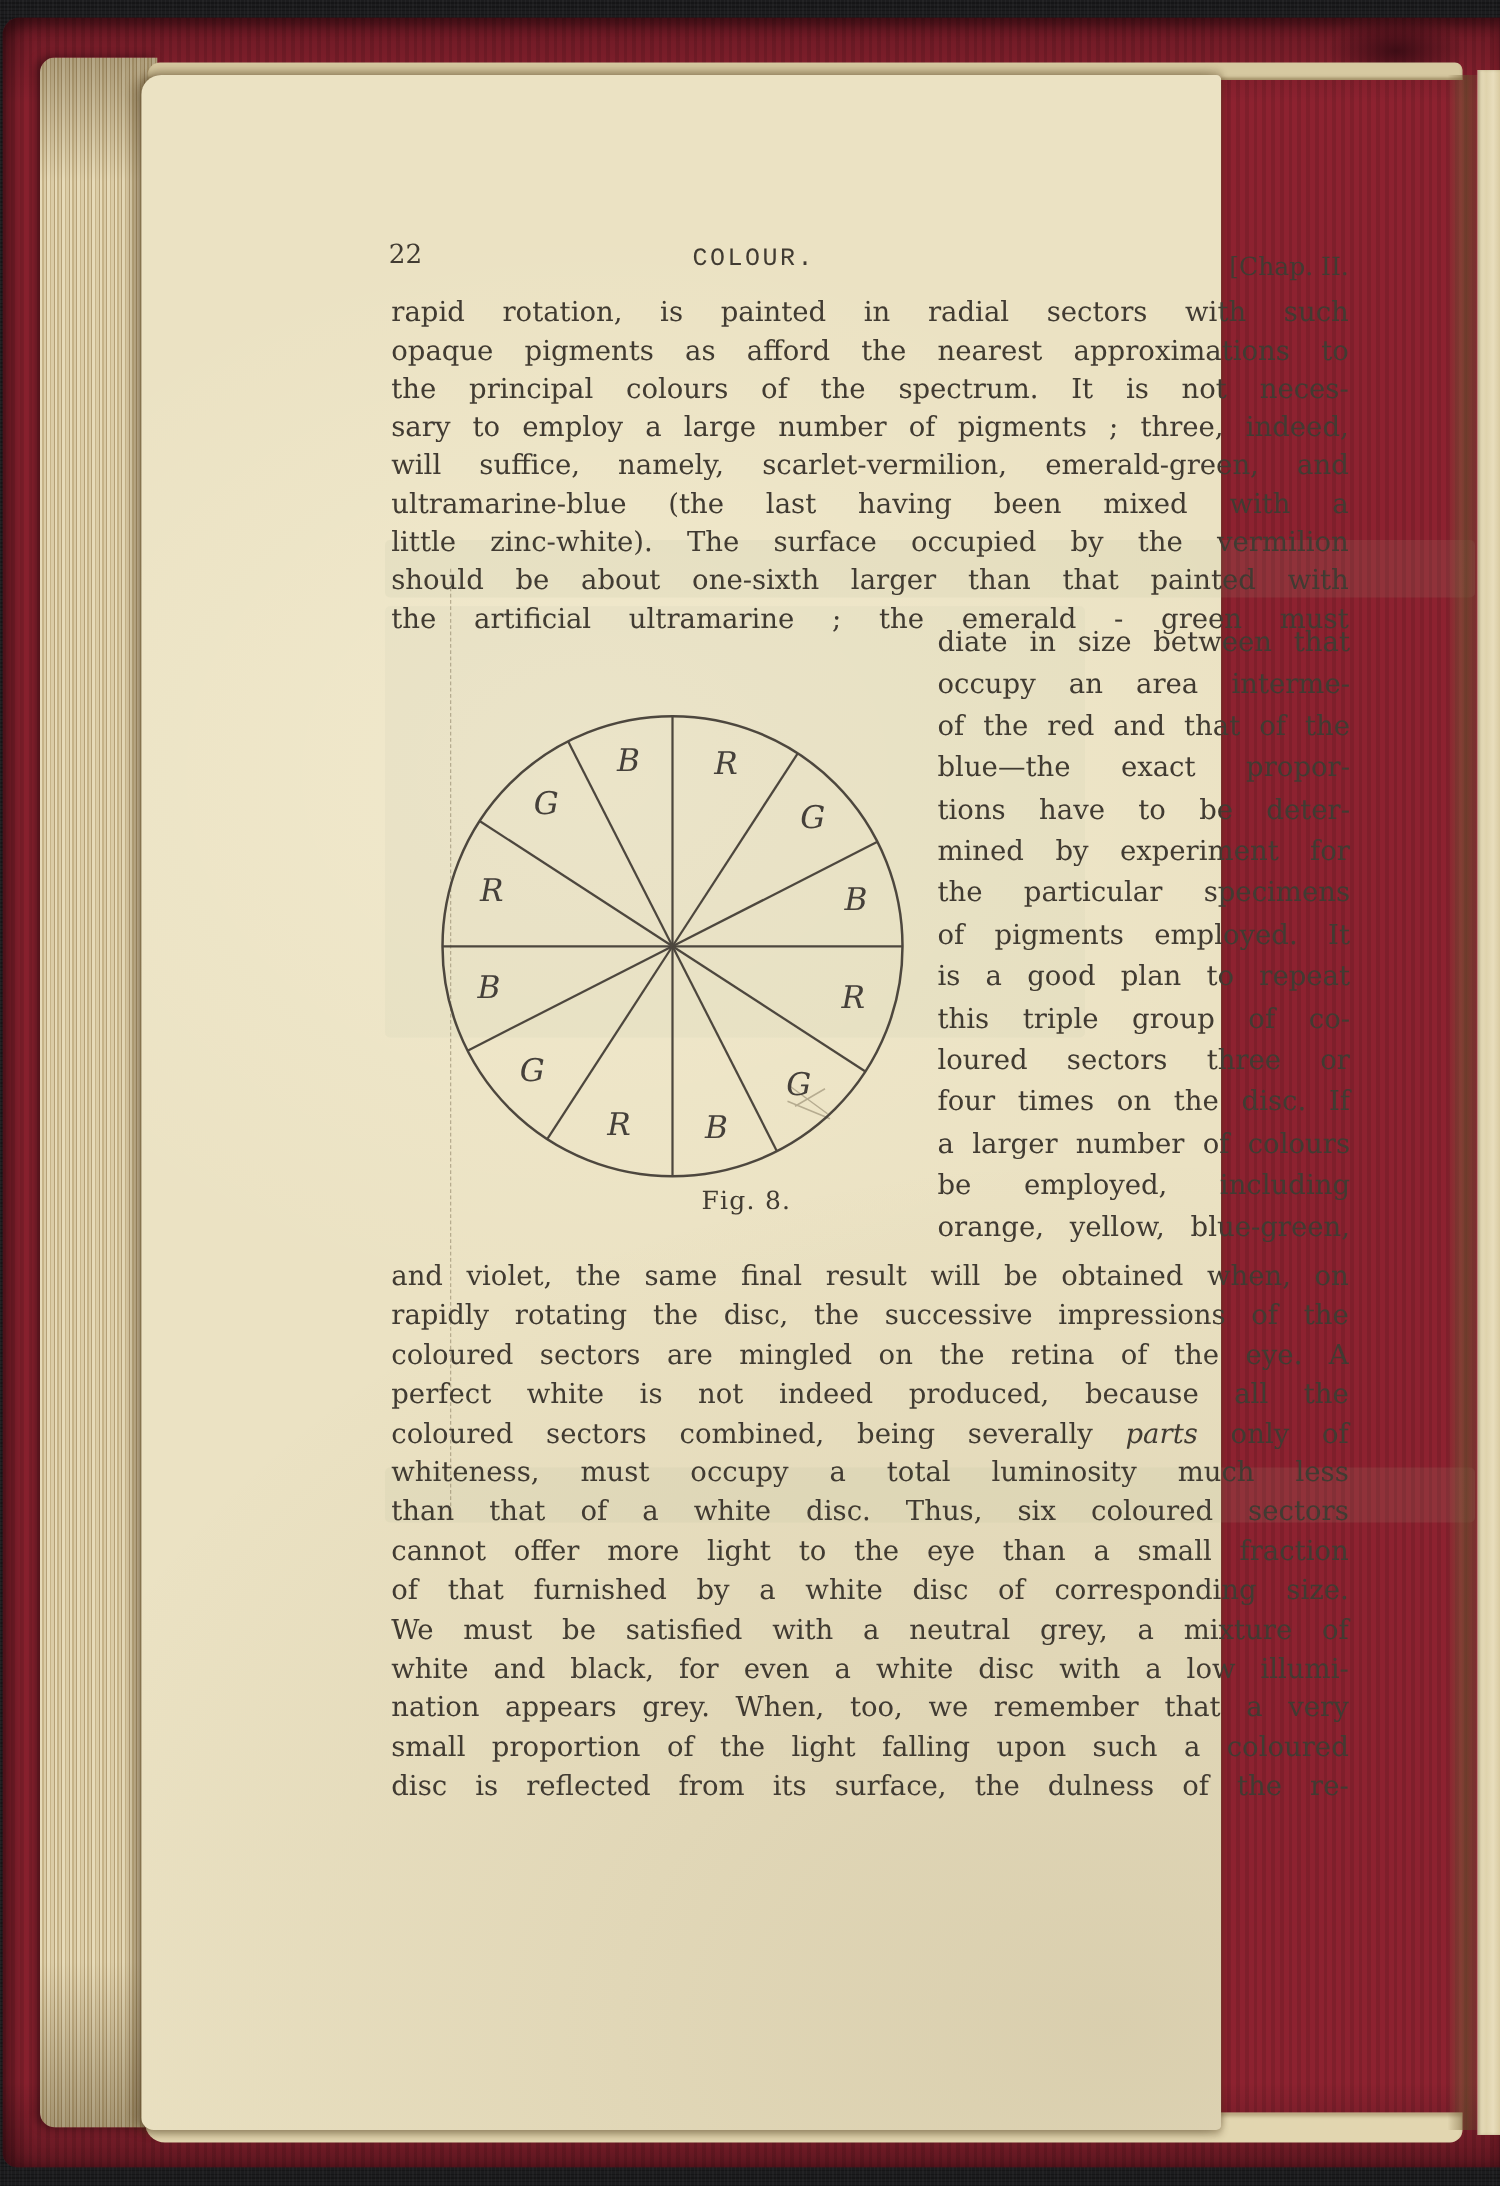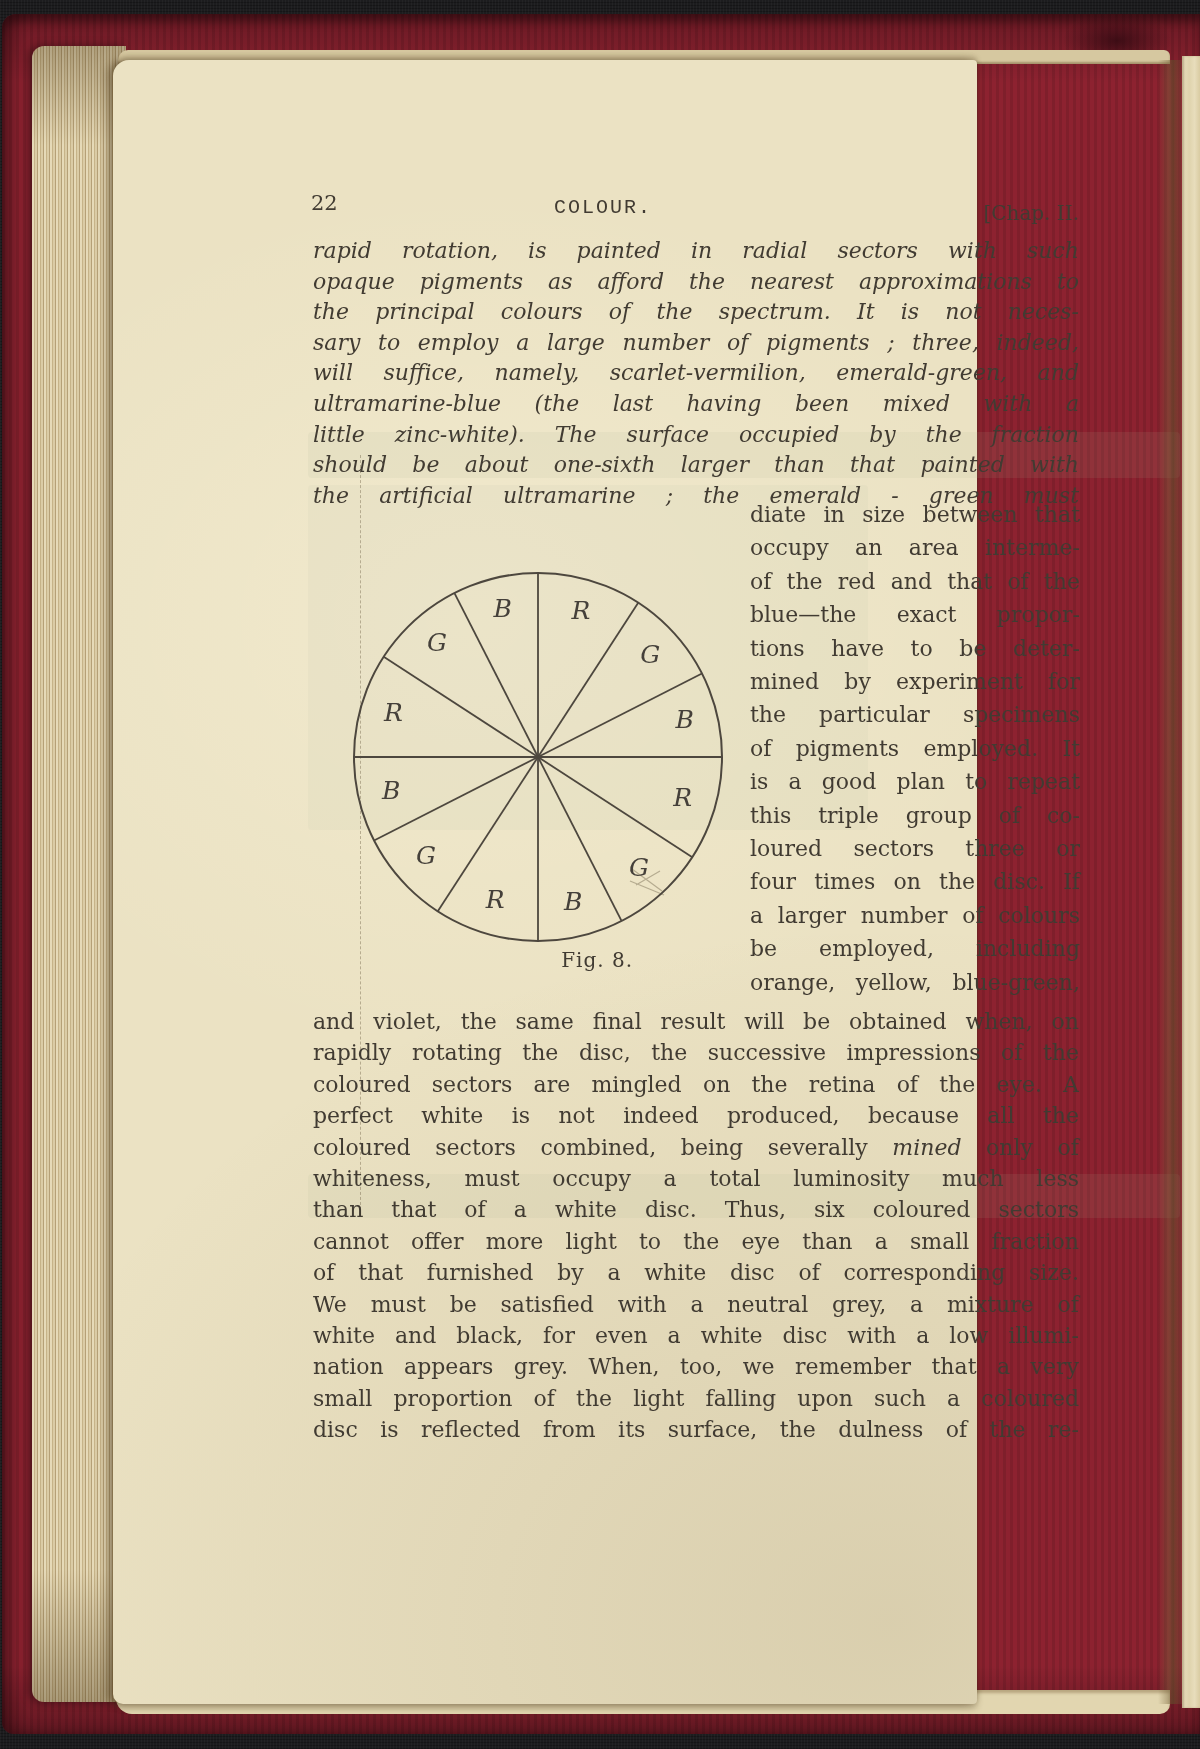--- a/index.html
+++ b/index.html
@@ -57,21 +57,21 @@
   .g2{left:195px;top:425px;width:560px;height:345px;background:rgba(172,178,150,.08);}
   .g3{left:195px;top:1114px;width:872px;height:44px;}
   .crease{
     position:absolute;left:247px;top:395px;height:760px;width:0;
     border-left:1px dashed rgba(110,95,70,.42);
   }
   .page-number{position:absolute;left:198px;top:131px;font-size:21px;}
   .running-title{position:absolute;left:380px;top:136px;width:220px;text-align:center;font-size:20px;letter-spacing:2px;font-family:Liberation Mono, monospace;}
   .chapter-header{position:absolute;left:830px;top:141px;width:136px;text-align:right;font-size:20px;}
   .para{position:absolute;font-size:22px;}
-  .para-top{left:200px;top:176px;width:766px;line-height:30.6px;font-style:italic;}
+  .para-top{left:200px;top:176px;width:766px;line-height:30.6px;}
   .para-right{left:637px;top:438px;width:330px;line-height:33.4px;}
   .para-bottom{left:200px;top:946px;width:766px;line-height:31.4px;}
   .bline{text-align:justify;text-align-last:justify;white-space:normal;}
   .figure-svg{position:absolute;left:237px;top:509px;width:376px;height:376px;overflow:visible;}
   .disc-outline{fill:none;stroke:#4d473e;stroke-width:2;}
   .disc-spoke{stroke:#4d473e;stroke-width:1.8;}
   .disc-label{font:italic 25px "DejaVu Serif","Liberation Serif",serif;fill:#45403a;text-anchor:middle;dominant-baseline:middle;}
   .scribble{fill:none;stroke:#988d73;stroke-width:1.2;opacity:.65;}
   .figure-caption{position:absolute;left:330px;top:888px;width:190px;text-align:right;font-size:20px;letter-spacing:1px;}
   .gutter{
@@ -103,21 +103,21 @@
   <span class="running-title">COLOUR.</span>
   <span class="chapter-header">[Chap. II.</span>
 
   <div class="para para-top">
       <div class="bline">rapid rotation, is painted in radial sectors with such</div>
       <div class="bline">opaque pigments as afford the nearest approximations to</div>
       <div class="bline">the principal colours of the spectrum. It is not neces-</div>
       <div class="bline">sary to employ a large number of pigments ; three, indeed,</div>
       <div class="bline">will suffice, namely, scarlet-vermilion, emerald-green, and</div>
       <div class="bline">ultramarine-blue (the last having been mixed with a</div>
-      <div class="bline">little zinc-white). The surface occupied by the fraction</div>
+      <div class="bline">little zinc-white). The surface occupied by the vermilion</div>
       <div class="bline">should be about one-sixth larger than that painted with</div>
       <div class="bline">the artificial ultramarine ; the emerald - green must</div>
     </div>
 
   <svg id="disc-svg" class="figure-svg" viewBox="0 0 376 376">
     <path class="scribble" d="M282,300 l30,22 m-26,-6 l24,-14 m-30,10 l34,14"></path>
   <circle cx="188" cy="188" r="184" class="disc-outline"></circle>
       <line x1="188" y1="188" x2="188" y2="4" class="disc-spoke"></line>
       <line x1="188" y1="188" x2="288.21358244276496" y2="33.68461549804198" class="disc-spoke"></line>
       <line x1="188" y1="188" x2="351.9452004506597" y2="104.46574804792338" class="disc-spoke"></line>
@@ -161,21 +161,21 @@
       <div class="bline">a larger number of colours</div>
       <div class="bline">be employed, including</div>
       <div class="bline">orange, yellow, blue-green,</div>
     </div>
 
   <div class="para para-bottom">
       <div class="bline">and violet, the same final result will be obtained when, on</div>
       <div class="bline">rapidly rotating the disc, the successive impressions of the</div>
       <div class="bline">coloured sectors are mingled on the retina of the eye. A</div>
       <div class="bline">perfect white is not indeed produced, because all the</div>
-      <div class="bline">coloured sectors combined, being severally <i>mined</i> only of</div>
+      <div class="bline">coloured sectors combined, being severally <i>parts</i> only of</div>
       <div class="bline">whiteness, must occupy a total luminosity much less</div>
       <div class="bline">than that of a white disc. Thus, six coloured sectors</div>
       <div class="bline">cannot offer more light to the eye than a small fraction</div>
       <div class="bline">of that furnished by a white disc of corresponding size.</div>
       <div class="bline">We must be satisfied with a neutral grey, a mixture of</div>
       <div class="bline">white and black, for even a white disc with a low illumi-</div>
       <div class="bline">nation appears grey. When, too, we remember that a very</div>
       <div class="bline">small proportion of the light falling upon such a coloured</div>
       <div class="bline">disc is reflected from its surface, the dulness of the re-</div>
     </div>

